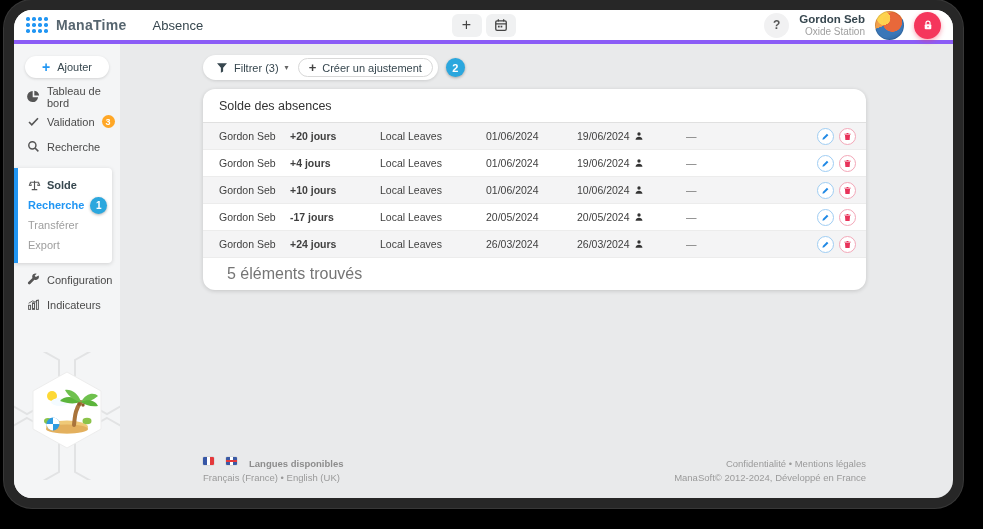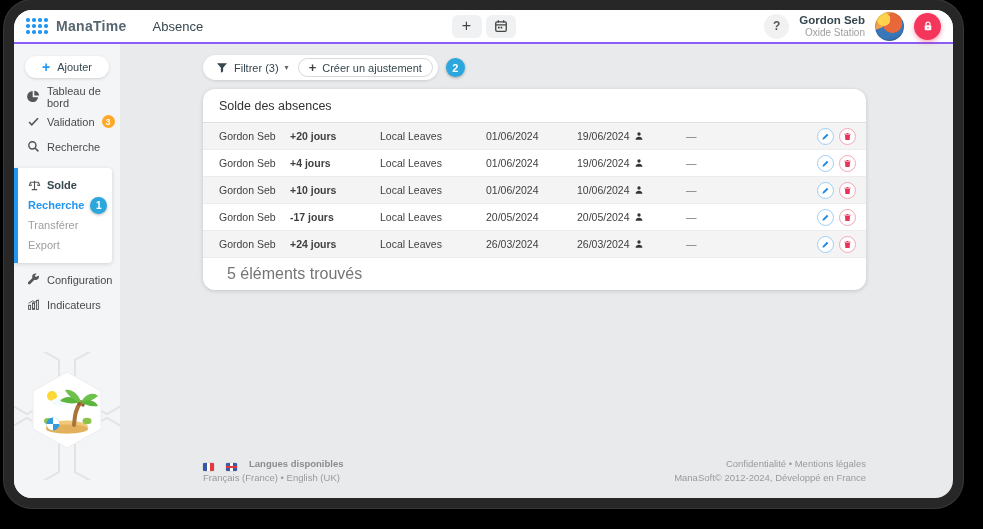--- a/index.html
+++ b/index.html
@@ -3,21 +3,21 @@
 <meta charset="utf-8">
 <style>
   * { margin:0; padding:0; box-sizing:border-box; }
   html,body { width:983px; height:529px; overflow:hidden; background:#000;
     font-family:"Liberation Sans","DejaVu Sans",sans-serif; }
   .window { position:absolute; left:14px; top:10px; width:939px; height:488px;
     background:#e9eaeb; border-radius:18px; overflow:hidden; display:flex; flex-direction:column;
     box-shadow:0 0 0 10px #272727, 0 0 0 11px #383838; }
 
   
-  .topbar { flex:0 0 34px; background:#fff; border-bottom:2px solid #8b5cf6;
+  .topbar { flex:0 0 34px; background:#fff; border-bottom:4px solid #8b5cf6;
     display:flex; align-items:center; padding:0 12px; position:relative; z-index:5; }
   .brand { display:flex; align-items:center; gap:8px; cursor:pointer; }
   .dots { display:grid; grid-template-columns:repeat(4,4px); grid-auto-rows:4px; gap:2px; }
   .dots i { width:3.5px; height:3.5px; border-radius:50%; background:#2196f3; }
   .brand-name { font-size:14px; font-weight:700; color:#56656f; letter-spacing:.3px; }
   .page-title { margin-left:26px; font-size:13px; color:#37474f; }
   .center-actions { position:absolute; left:50%; transform:translateX(-50%);
     display:flex; gap:4px; }
   .sq-btn { width:30px; height:23px; background:#f0f1f2; border:none; border-radius:6px;
     display:flex; align-items:center; justify-content:center; color:#444; cursor:pointer;
@@ -96,21 +96,21 @@
     align-items:center; justify-content:center; cursor:pointer; border:1px solid; padding:0; }
   .edit-btn { border-color:#9fcdf3; }
   .del-btn { border-color:#f3a7b8; }
   .tfoot { height:32px; display:flex; align-items:center; justify-content:flex-start;
     padding-right:16px; font-size:16px; color:#757575;margin-left:24px; }
 
   
   .pfooter { position:absolute; left:83px; right:87px; bottom:13px;
     display:flex; justify-content:space-between; align-items:flex-end;
     font-size:9.5px; color:#9a9a9a; line-height:1.5; }
-  .pfoot-left .lang-title { font-weight:700; color:#8d8d8d; display:flex; align-items:flex-end; gap:12px; }
+  .pfoot-left .lang-title { font-weight:700; color:#8d8d8d; display:flex; align-items:flex-start; gap:12px; }
   .flag { width:11px; height:8px; display:inline-block; border-radius:1px;
     box-shadow:0 0 0 .5px rgba(0,0,0,.12); }
   .flag-fr { background:linear-gradient(90deg,#3757a6 0 33%,#fff 33% 66%,#e4393c 66% 100%); }
   .flag-uk { background:
       linear-gradient(180deg, transparent 38%, #e4393c 38% 62%, transparent 62%),
       linear-gradient(90deg, transparent 36%, #fff 36% 64%, transparent 64%),
       #3b5aa5; }
   .pfoot-right { text-align:right; }
 </style>
 </head>

